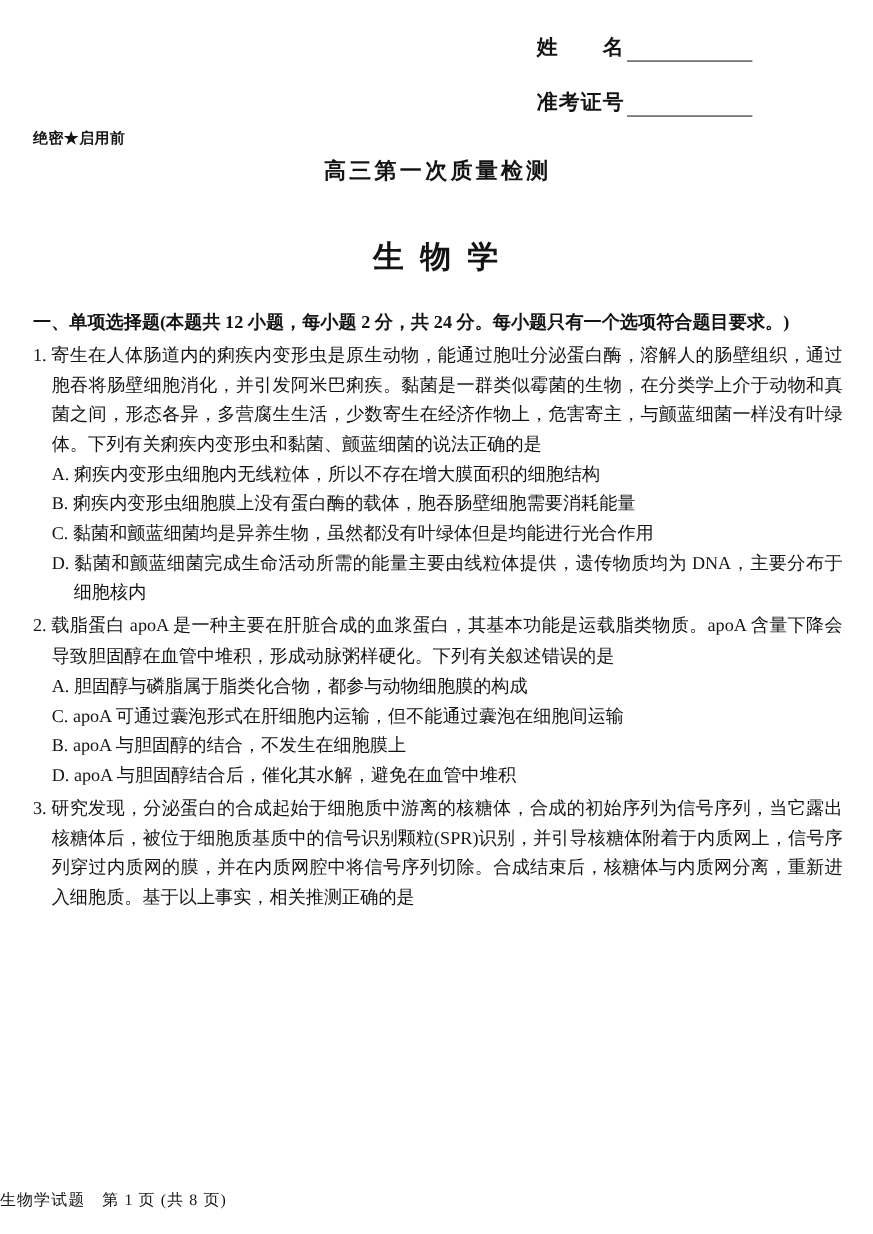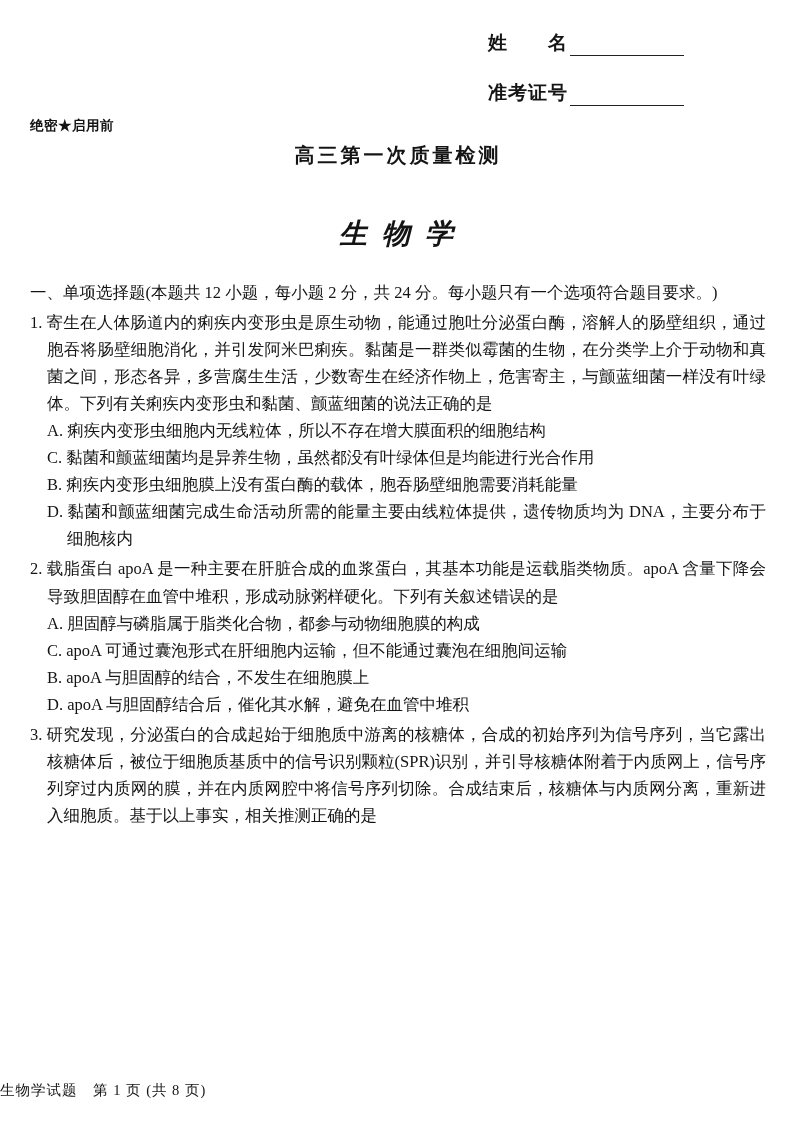--- a/index.html
+++ b/index.html
@@ -55,40 +55,39 @@
       font-weight: 700;
       letter-spacing: 3px;
     }
     .subject {
       margin-top: 46px;
       text-align: center;
       font-size: 28px;
       font-weight: 700;
       letter-spacing: 4px;
       white-space: pre;
-      font-style: italic;
     }
 
     .notice { margin-top: 60px; }
     .notice-heading {
       font-size: 16.5px;
       font-weight: 700;
       line-height: 1.64;
     }
     .notice-item {
       font-size: 16.5px;
       line-height: 1.64;
       text-indent: 2em;
       text-align: justify;
     }
 
     .section-heading {
       margin-top: 26px;
       font-size: 16.5px;
-      font-weight: 400;
+      font-weight: 700;
       line-height: 1.64;
       text-align: justify;
     }
 
     .question {
       margin-top: 3px;
       font-size: 16.5px;
       line-height: 1.64;
     }
     .stem {
@@ -135,22 +134,22 @@
 
     <div class="title">高三第一次质量检测</div>
     <div class="subject">生 物 学</div>
 
 
     <p class="section-heading">一、单项选择题(本题共 12 小题，每小题 2 分，共 24 分。每小题只有一个选项符合题目要求。)</p>
 
     <div class="question">
       <p class="stem"><span class="qnum">1.</span><span>寄生在人体肠道内的痢疾内变形虫是原生动物，能通过胞吐分泌蛋白酶，溶解人的肠壁组织，通过胞吞将肠壁细胞消化，并引发阿米巴痢疾。黏菌是一群类似霉菌的生物，在分类学上介于动物和真菌之间，形态各异，多营腐生生活，少数寄生在经济作物上，危害寄主，与颤蓝细菌一样没有叶绿体。下列有关痢疾内变形虫和黏菌、颤蓝细菌的说法正确的是</span></p>
       <p class="option">A. 痢疾内变形虫细胞内无线粒体，所以不存在增大膜面积的细胞结构</p>
+      <p class="option">B. 痢疾内变形虫细胞膜上没有蛋白酶的载体，胞吞肠壁细胞需要消耗能量</p>
       <p class="option">C. 黏菌和颤蓝细菌均是异养生物，虽然都没有叶绿体但是均能进行光合作用</p>
-      <p class="option">B. 痢疾内变形虫细胞膜上没有蛋白酶的载体，胞吞肠壁细胞需要消耗能量</p>
       <p class="option">D. 黏菌和颤蓝细菌完成生命活动所需的能量主要由线粒体提供，遗传物质均为 DNA，主要分布于细胞核内</p>
     </div>
 
     <div class="question">
       <p class="stem"><span class="qnum">2.</span><span>载脂蛋白 apoA 是一种主要在肝脏合成的血浆蛋白，其基本功能是运载脂类物质。apoA 含量下降会导致胆固醇在血管中堆积，形成动脉粥样硬化。下列有关叙述错误的是</span></p>
       <p class="option">A. 胆固醇与磷脂属于脂类化合物，都参与动物细胞膜的构成</p>
       <p class="option">C. apoA 可通过囊泡形式在肝细胞内运输，但不能通过囊泡在细胞间运输</p>
       <p class="option">B. apoA 与胆固醇的结合，不发生在细胞膜上</p>
       <p class="option">D. apoA 与胆固醇结合后，催化其水解，避免在血管中堆积</p>
     </div>

